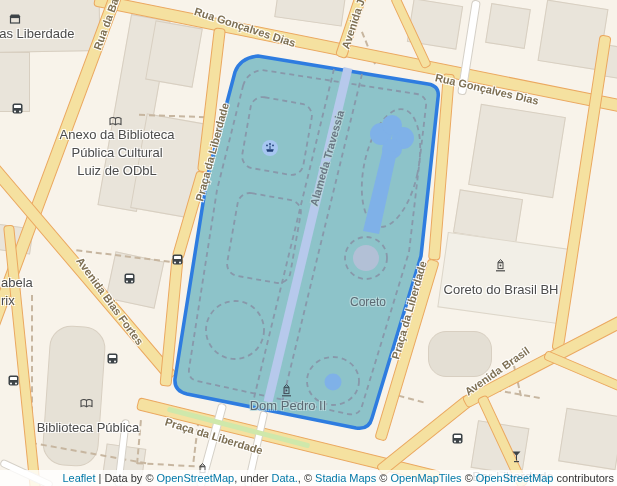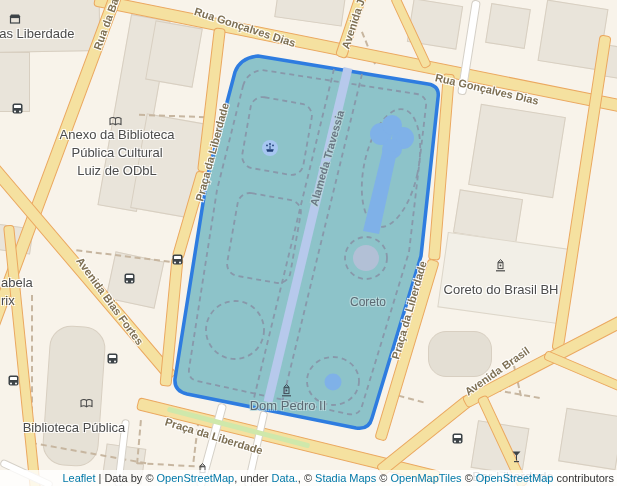--- a/index.html
+++ b/index.html
@@ -226,21 +226,21 @@
     text-shadow:-1px -1px 0 rgba(185,215,218,.8),1px -1px 0 rgba(185,215,218,.8),-1px 1px 0 rgba(185,215,218,.8),1px 1px 0 rgba(185,215,218,.8);">Alameda Travessia</span>
 
   <span class="plabel" style="left:-8px;top:26px;">nas Liberdade</span>
   <div class="plabel center" style="left:117px;top:153px;">
     <div class="ln">Anexo da Biblioteca</div>
     <div class="ln">Pública Cultural</div>
     <div class="ln">Luiz de ODbL</div>
   </div>
   <span class="plabel" style="left:1px;top:275px;">abela</span>
   <span class="plabel" style="left:1px;top:293px;">rix</span>
-  <div class="plabel center" style="left:74px;top:428px;">
+  <div class="plabel center" style="left:88px;top:428px;">
     <div class="ln">Biblioteca Pública</div>
   </div>
   <div class="plabel center" style="left:501px;top:290px;">
     <div class="ln">Coreto do Brasil BH</div>
   </div>
   <span class="plabel park center" style="left:368px;top:275px;margin-top:27px;">Coreto</span>
   <span class="plabel park center" style="left:288px;top:405px;font-size:13px;">Dom Pedro II</span>
   <span class="plabel center" style="left:513px;top:476px;color:#6a6a6a;z-index:4;">Bar Liberdade</span>
 
   <div id="attribution"><span class="link">Leaflet</span><span> | Data by </span><span>© </span><span class="link">OpenStreetMap</span><span>, under </span><span class="link">Data.</span><span>, © </span><span class="link">Stadia Maps</span><span> © </span><span class="link">OpenMapTiles</span><span> © </span><span class="link">OpenStreetMap</span><span> contributors</span></div>

